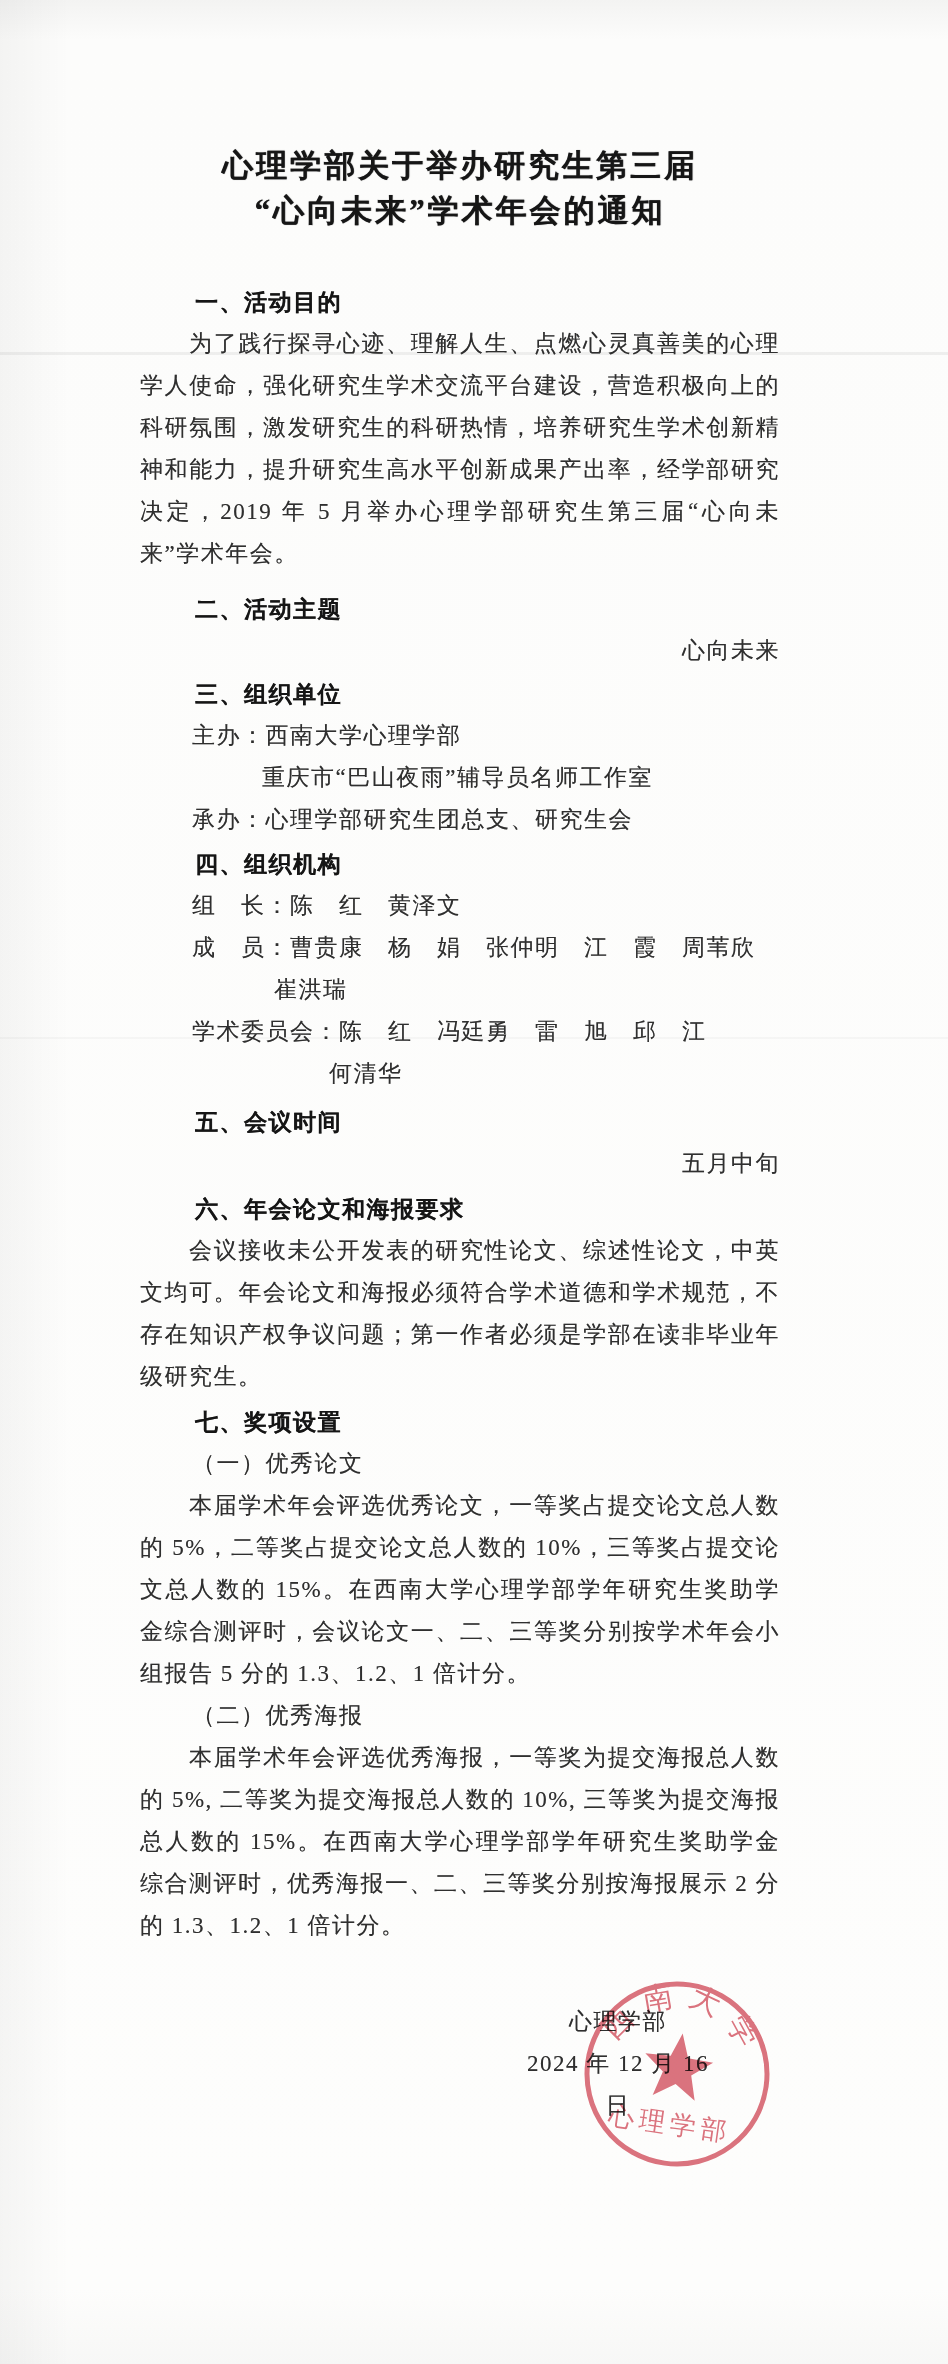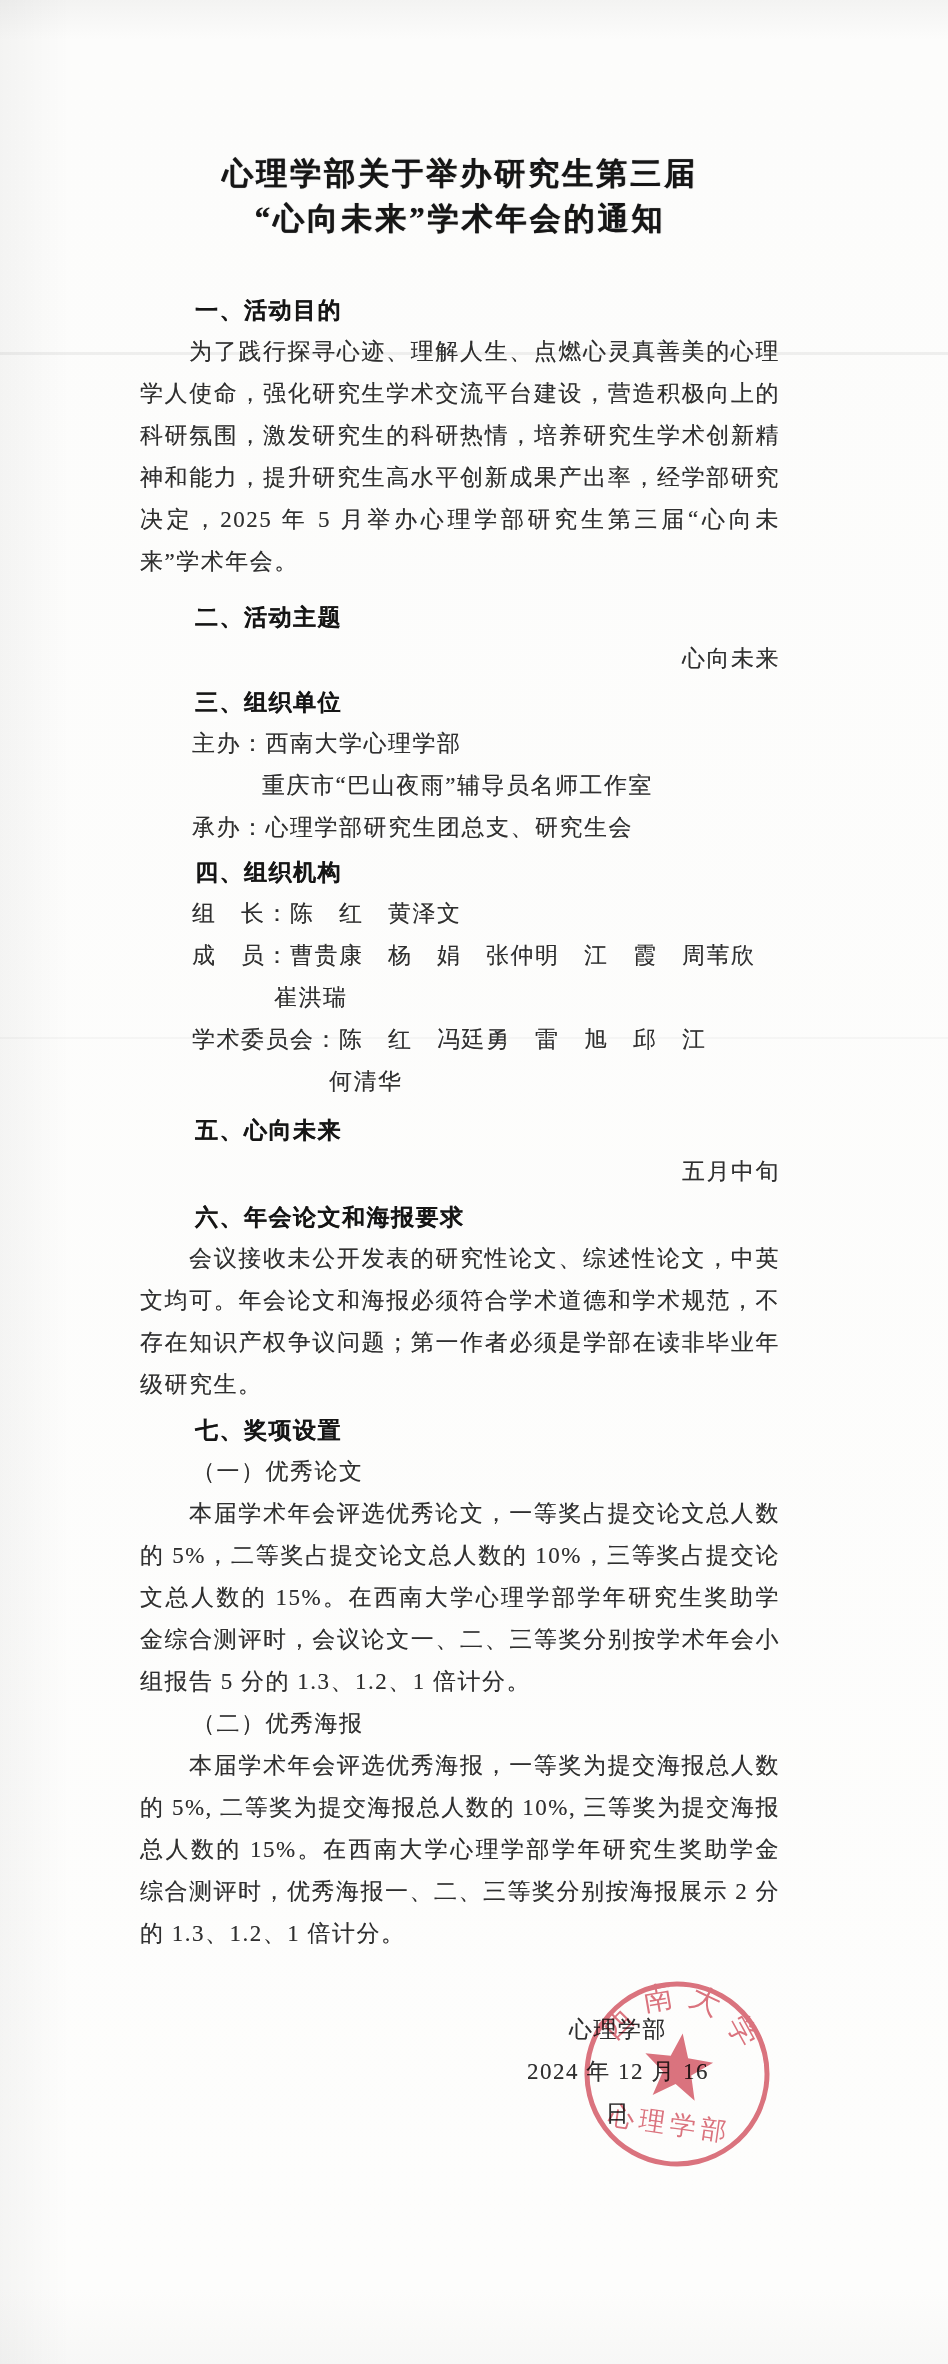--- a/index.html
+++ b/index.html
@@ -22,21 +22,21 @@
   .scan-line {
     position: absolute; left: 0; top: 352px; width: 100%; height: 3px;
     background: rgba(120,120,120,0.10);
   }
   .scan-line2 {
     position: absolute; left: 0; top: 1037px; width: 100%; height: 2px;
     background: rgba(120,120,120,0.05);
   }
   .content {
     position: absolute;
-    left: 140px; top: 8px;
+    left: 140px; top: 0;
     width: 640px;
     padding-top: 143px;
     font-size: 23px;
     letter-spacing: 1.5px;
     line-height: 42px;
     text-shadow: 0 0 0.6px rgba(45,45,45,0.45);
   }
   .title { margin: 0; font-weight: bold; text-align: center; color: #161616;
            font-size: 31px; line-height: 45px; letter-spacing: 3px;
            text-shadow: 0.4px 0 0.7px rgba(10,10,10,0.8); }
@@ -68,38 +68,38 @@
   <div class="scan-line2"></div>
 
   <div class="content">
 
     <h1 class="title">
       <span class="tline">心理学部关于举办研究生第三届</span>
       <span class="tline">“心向未来”学术年会的通知</span>
     </h1>
 
     <h2 class="sec" style="margin-top:48px">一、活动目的</h2>
-    <p class="para">为了践行探寻心迹、理解人生、点燃心灵真善美的心理学人使命，强化研究生学术交流平台建设，营造积极向上的科研氛围，激发研究生的科研热情，培养研究生学术创新精神和能力，提升研究生高水平创新成果产出率，经学部研究决定，2025 年 5 月举办心理学部研究生第三届“心向未来”学术年会。</p>
+    <p class="para">为了践行探寻心迹、理解人生、点燃心灵真善美的心理学人使命，强化研究生学术交流平台建设，营造积极向上的科研氛围，激发研究生的科研热情，培养研究生学术创新精神和能力，提升研究生高水平创新成果产出率，经学部研究决定，2019 年 5 月举办心理学部研究生第三届“心向未来”学术年会。</p>
 
     <h2 class="sec" style="margin-top:13px">二、活动主题</h2>
     <p class="center">心向未来</p>
 
     <h2 class="sec" style="margin-top:1px">三、组织单位</h2>
     <p class="label-line">主办：西南大学心理学部</p>
     <p style="margin-left:122px">重庆市“巴山夜雨”辅导员名师工作室</p>
     <p class="label-line">承办：心理学部研究生团总支、研究生会</p>
 
     <h2 class="sec" style="margin-top:2px">四、组织机构</h2>
     <p class="label-line">组　长：陈　红　黄泽文</p>
     <p class="label-line">成　员：曹贵康　杨　娟　张仲明　江　霞　周苇欣</p>
     <p style="margin-left:134px">崔洪瑞</p>
     <p class="label-line">学术委员会：陈　红　冯廷勇　雷　旭　邱　江</p>
     <p style="margin-left:189px">何清华</p>
 
-    <h2 class="sec" style="margin-top:6px">五、心向未来</h2>
+    <h2 class="sec" style="margin-top:6px">五、会议时间</h2>
     <p class="center">五月中旬</p>
 
     <h2 class="sec" style="margin-top:3px">六、年会论文和海报要求</h2>
     <p class="para">会议接收未公开发表的研究性论文、综述性论文，中英文均可。年会论文和海报必须符合学术道德和学术规范，不存在知识产权争议问题；第一作者必须是学部在读非毕业年级研究生。</p>
 
     <h2 class="sec" style="margin-top:3px">七、奖项设置</h2>
     <p class="sub">（一）优秀论文</p>
     <p class="para">本届学术年会评选优秀论文，一等奖占提交论文总人数的 5%，二等奖占提交论文总人数的 10%，三等奖占提交论文总人数的 15%。在西南大学心理学部学年研究生奖助学金综合测评时，会议论文一、二、三等奖分别按学术年会小组报告 5 分的 1.3、1.2、1 倍计分。</p>
     <p class="sub">（二）优秀海报</p>
     <p class="para">本届学术年会评选优秀海报，一等奖为提交海报总人数的 5%, 二等奖为提交海报总人数的 10%, 三等奖为提交海报总人数的 15%。在西南大学心理学部学年研究生奖助学金综合测评时，优秀海报一、二、三等奖分别按海报展示 2 分的 1.3、1.2、1 倍计分。</p>

